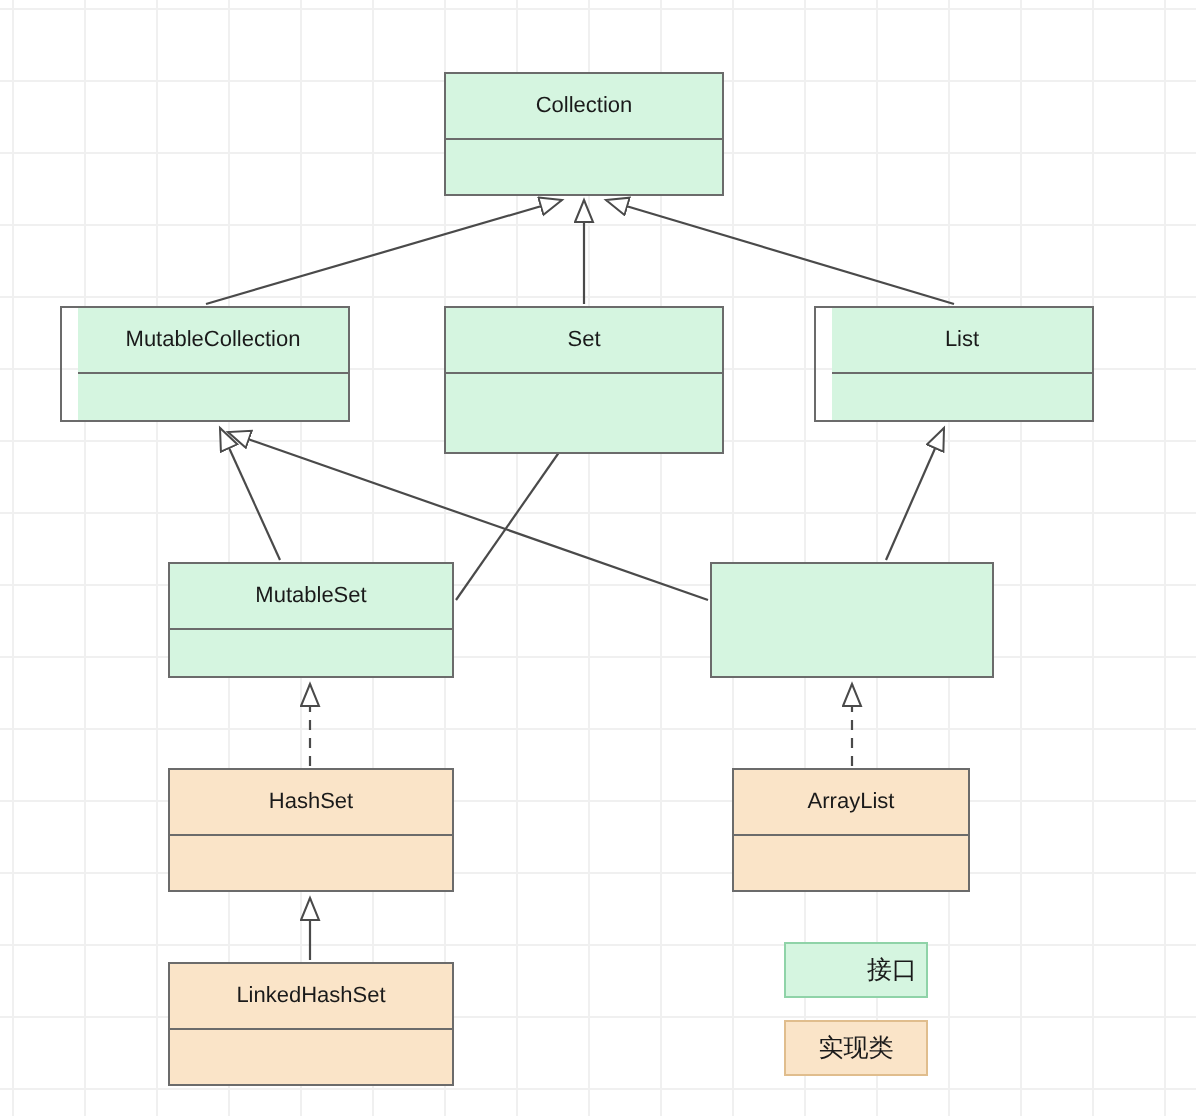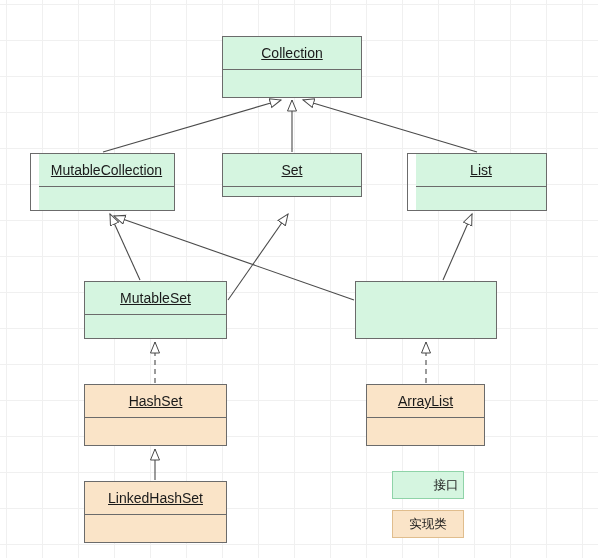--- a/index.html
+++ b/index.html
@@ -34,25 +34,24 @@
     border: 1px solid #6b6b6b;
     display: flex;
     flex-direction: column;
   }
   .node .title {
     box-sizing: border-box;
     height: 33px;
     display: flex;
     align-items: center;
     justify-content: center;
-    font-size: 14px;
+    font-size: 11px;
     color: #1a1a1a;
     border-bottom: 1px solid #6b6b6b;
     white-space: nowrap;
-    text-decoration: underline;
   }
   .node .body {
     flex: 1;
   }
   .node.iface .title, .node.iface .body { background: #d5f5e0; }
   .node.impl .title, .node.impl .body { background: #fae4c8; }
 
   .legend-item {
     position: absolute;
     box-sizing: border-box;
@@ -104,21 +103,21 @@
   <div class="node iface" style="left:222px; top:36px; width:140px; height:62px;">
     <div class="title">Collection</div>
     <div class="body"></div>
   </div>
 
   <div class="node iface" style="left:30px; top:153px; width:145px; height:58px;padding-left:8px;">
     <div class="title">MutableCollection</div>
     <div class="body"></div>
   </div>
 
-  <div class="node iface" style="left:222px; top:153px; width:140px; height:44px;">
+  <div class="node iface" style="left:222px; top:153px; width:140px; height:74px;">
     <div class="title">Set</div>
     <div class="body"></div>
   </div>
 
   <div class="node iface" style="left:407px; top:153px; width:140px; height:58px;padding-left:8px;">
     <div class="title">List</div>
     <div class="body"></div>
   </div>
 
   <div class="node iface" style="left:84px; top:281px; width:143px; height:58px;">

